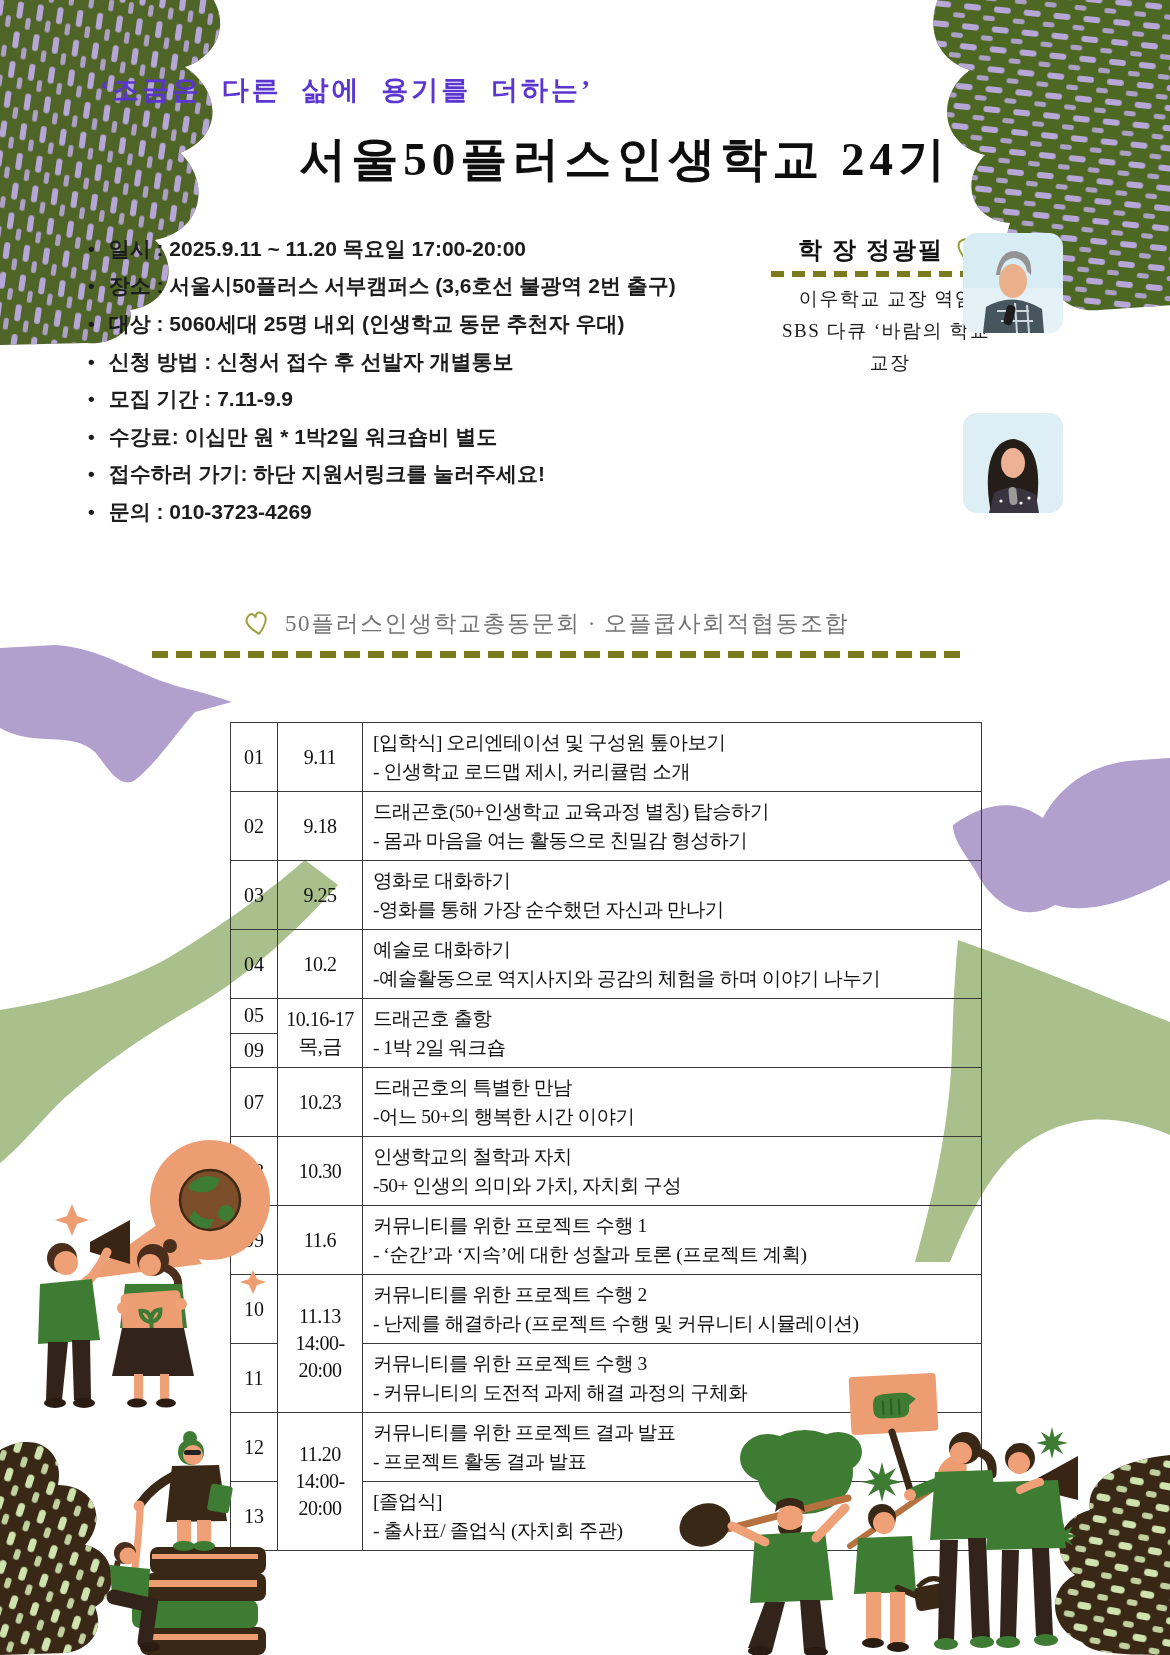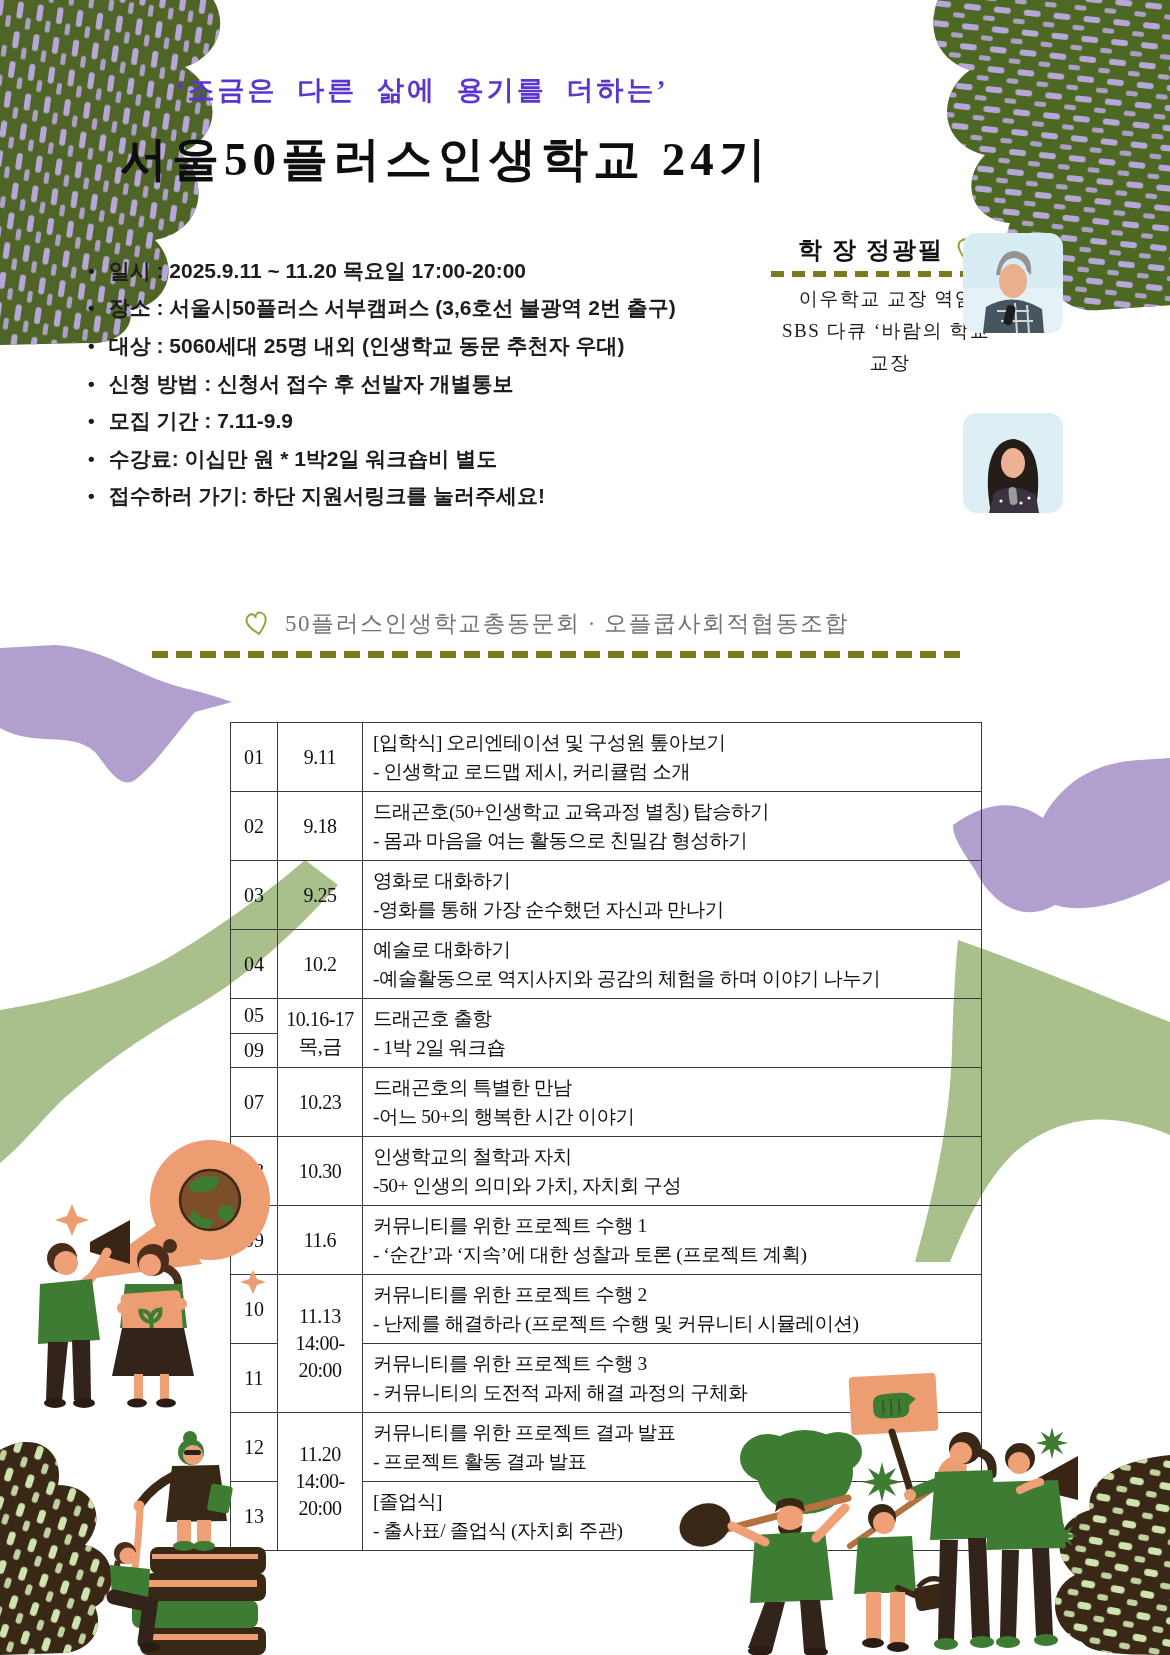--- a/index.html
+++ b/index.html
@@ -3,27 +3,27 @@
 <meta charset="utf-8">
 <style>
   html,body{margin:0;padding:0;background:#888;}
   .poster{position:relative;width:1170px;height:1655px;background:#ffffff;overflow:hidden;
           font-family:"Liberation Serif","DejaVu Serif",serif;margin:0 auto;}
   .abs{position:absolute;}
   .deco{z-index:1;pointer-events:none;}
   .overdeco{z-index:3;pointer-events:none;}
 
   
-  .subtitle{left:92px;top:72px;width:660px;text-align:center;font-size:27px;font-weight:700;
+  .subtitle{left:100px;top:72px;width:660px;text-align:left;font-size:27px;font-weight:700;
             letter-spacing:3px;word-spacing:10px;color:#5a35d0;z-index:2;}
-  .main-title{left:120px;top:128px;width:830px;text-align:left;font-size:47px;font-weight:600;
+  .main-title{left:120px;top:128px;width:830px;text-align:right;font-size:47px;font-weight:600;
               letter-spacing:5px;color:#0e0e0e;z-index:2;}
 
   
-  .info-list{left:88px;top:252px;width:600px;list-style:none;margin:0;padding:0;z-index:2;
+  .info-list{left:88px;top:230px;width:600px;list-style:none;margin:0;padding:0;z-index:2;
              font-family:"Liberation Sans","DejaVu Sans",sans-serif;}
   .info-list li{height:37.6px;display:flex;align-items:center;font-size:21px;font-weight:700;color:#1d1d1d;white-space:nowrap;}
   .info-list li::before{content:"•";margin-right:14px;font-size:19px;color:#1d1d1d;}
 
   
   .p-card{width:238px;z-index:2;text-align:center;}
   .p-card .title-row{display:flex;align-items:center;justify-content:center;gap:8px;
                      font-size:24px;font-weight:700;color:#111;letter-spacing:2px;height:34px;}
   .dash-u{height:6px;margin:4px 0 6px 0;
           background:repeating-linear-gradient(90deg,#7b7a1f 0 13px,transparent 13px 21px);}
@@ -92,20 +92,21 @@
   <div class="abs main-title">서울50플러스인생학교 24기</div>
 
   <ul class="abs info-list">
     <li>일시 : 2025.9.11 ~ 11.20 목요일 17:00-20:00</li>
     <li>장소 : 서울시50플러스 서부캠퍼스 (3,6호선 불광역 2번 출구)</li>
     <li>대상 : 5060세대 25명 내외 (인생학교 동문 추천자 우대)</li>
     <li>신청 방법 : 신청서 접수 후 선발자 개별통보</li>
     <li>모집 기간 : 7.11-9.9</li>
     <li>수강료: 이십만 원 * 1박2일 워크숍비 별도</li>
     <li>접수하러 가기: 하단 지원서링크를 눌러주세요!</li>
+    <li>문의 : 010-3723-4269</li>
   </ul>
 
   <div class="abs p-card" style="left:771px;top:233px;">
     <div class="title-row">
       <span>학 장 정광필</span>
       <svg class="heart" width="30" height="28" viewBox="0 0 24 24" style="transform:rotate(8deg)">
         <path d="M12 20 C4 13 2 7 7 4 C10 2 12 5 12 7 C12 5 14 2 17 4 C22 7 20 13 12 20 Z" fill="none" stroke="#99a23d" stroke-width="1.8"></path>
       </svg>
     </div>
     <div class="dash-u"></div>

